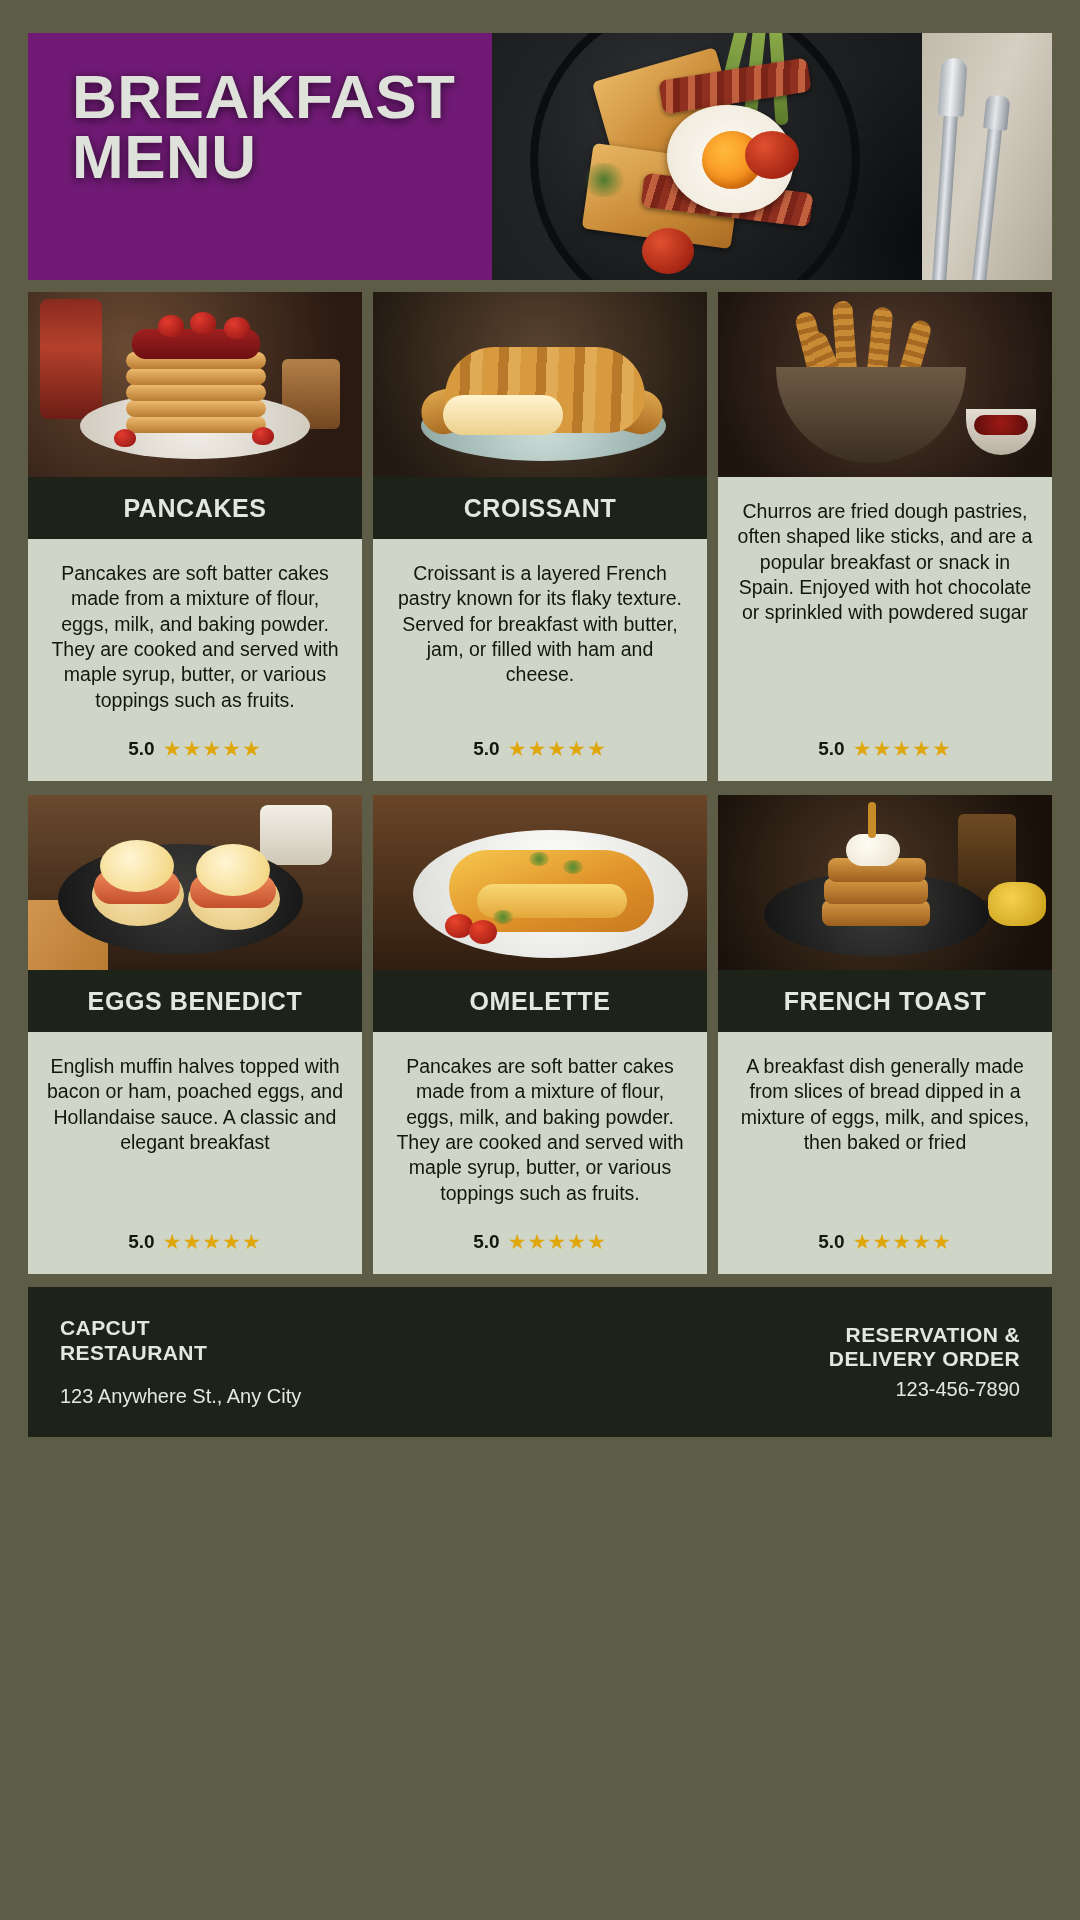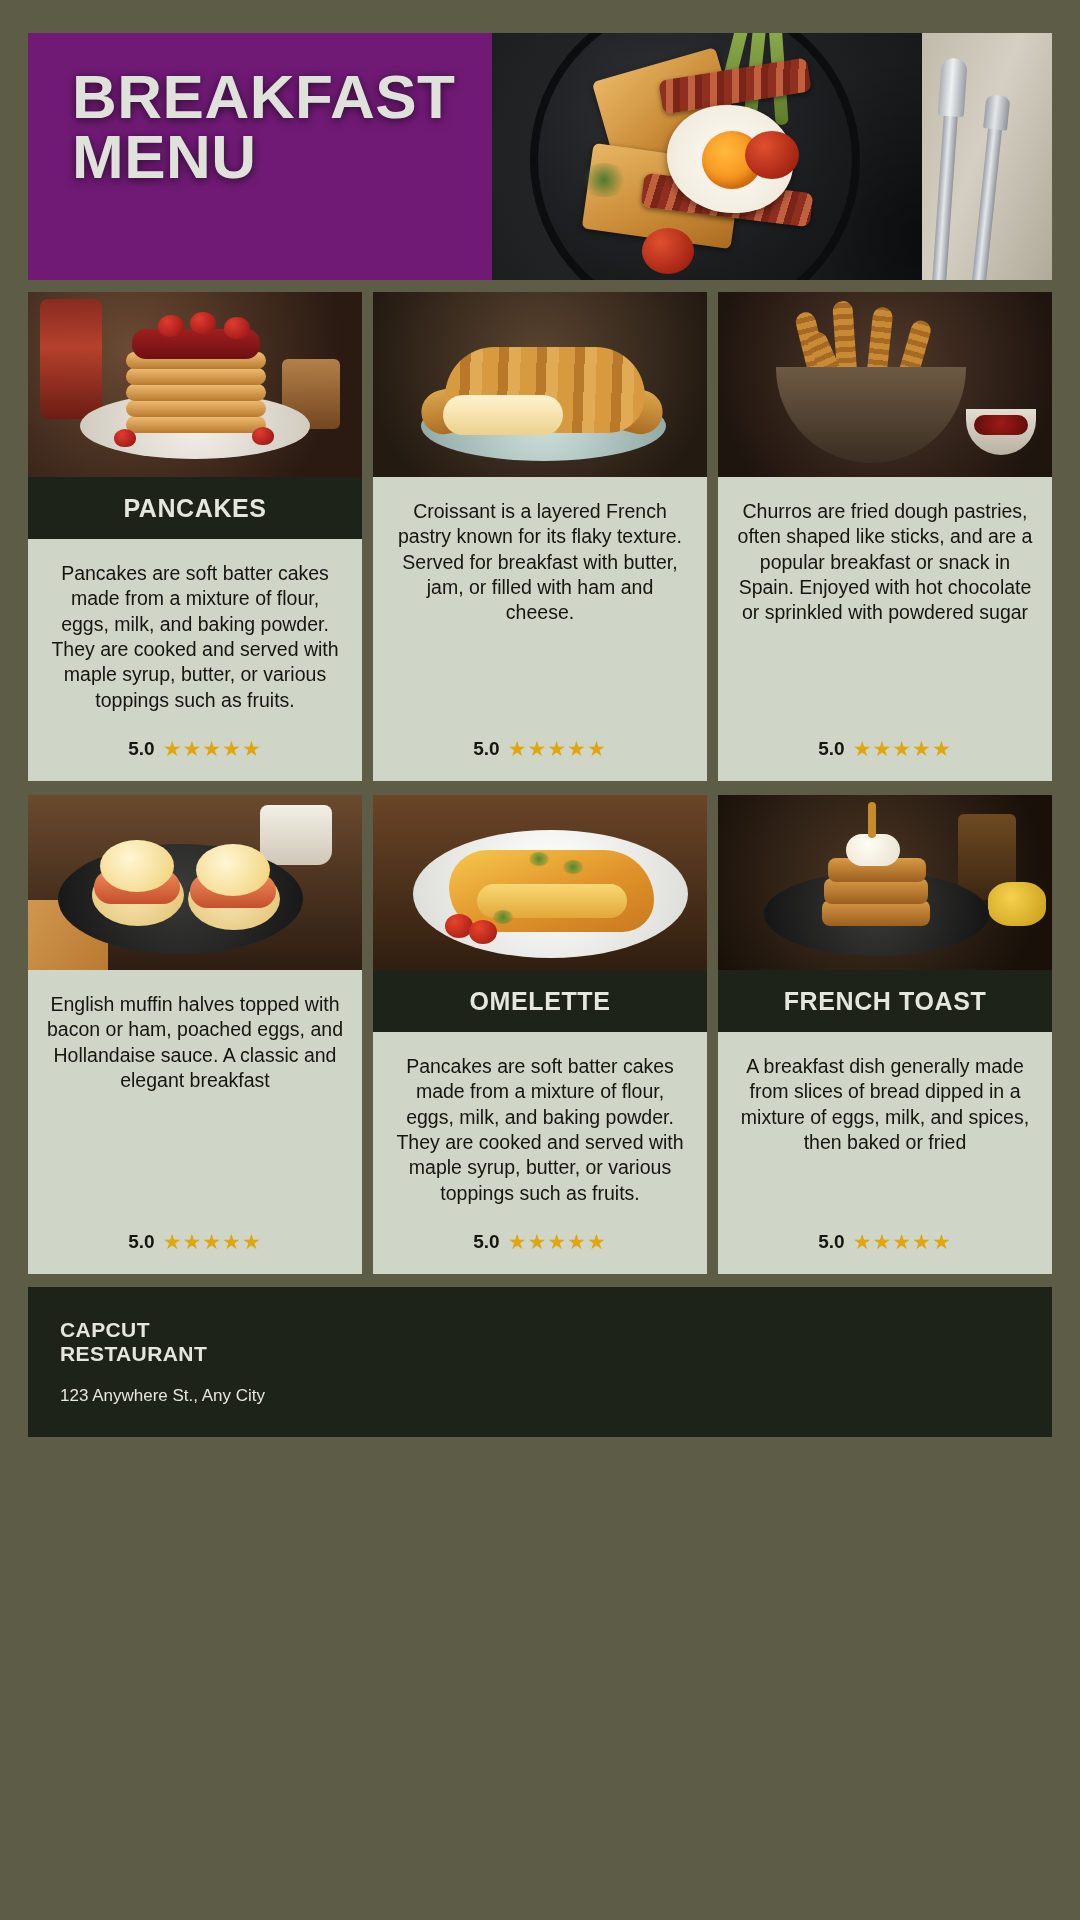--- a/index.html
+++ b/index.html
@@ -177,21 +177,21 @@
     height: 150px;
     display: flex;
     align-items: center;
     justify-content: space-between;
     padding: 0 32px;
     color: #e4e7de;
   }
   .f-left .f-name {
     font-size: 21px; font-weight: bold; line-height: 1.15; letter-spacing: .4px;
   }
-  .f-left .f-addr { font-size: 17px; margin-top: 20px; }
+  .f-left .f-addr { font-size: 20px; margin-top: 20px; }
   .f-right { text-align: right; }
   .f-right .f-head {
     font-size: 21px; font-weight: bold; line-height: 1.15; letter-spacing: .4px;
   }
   .f-right .f-phone { font-size: 20px; margin-top: 7px; }
 
   
   .scene { position: absolute; inset: 0; }
 
   
@@ -339,20 +339,21 @@
     <div class="card">
       <div class="card-photo">
         <div class="scene cr-bg">
           <div class="cr-plate"></div>
           <div class="cr-horn-l"></div>
           <div class="cr-horn-r"></div>
           <div class="cr-body"></div>
           <div class="cr-cream"></div>
         </div>
       </div>
+      <div class="card-title">CROISSANT</div>
       <div class="card-body">
         <div class="card-desc">Croissant is a layered French pastry known for its flaky texture. Served for breakfast with butter, jam, or filled with ham and cheese.</div>
         <div class="rating">
           <span class="rating-score">5.0</span>
           <span class="stars">★★★★★</span>
         </div>
       </div>
     </div>
 
     <div class="card">
@@ -386,20 +387,21 @@
           <div class="eb-cup"></div>
           <div class="eb-pan"></div>
           <div class="eb-m" style="left:64px;bottom:44px"></div>
           <div class="eb-m" style="left:160px;bottom:40px"></div>
           <div class="eb-salmon" style="left:66px;bottom:66px"></div>
           <div class="eb-salmon" style="left:162px;bottom:62px"></div>
           <div class="eb-poach" style="left:72px;bottom:78px"></div>
           <div class="eb-poach" style="left:168px;bottom:74px"></div>
         </div>
       </div>
+      <div class="card-title">EGGS BENEDICT</div>
       <div class="card-body">
         <div class="card-desc">English muffin halves topped with bacon or ham, poached eggs, and Hollandaise sauce. A classic and elegant breakfast</div>
         <div class="rating">
           <span class="rating-score">5.0</span>
           <span class="stars">★★★★★</span>
         </div>
       </div>
     </div>
 
     <div class="card">
@@ -450,15 +452,22 @@
   </div>
 
   <div class="footer">
     <div class="f-left">
       <div class="f-name">
         <div>CAPCUT</div>
         <div>RESTAURANT</div>
       </div>
       <div class="f-addr">123 Anywhere St., Any City</div>
     </div>
+    <div class="f-right">
+      <div class="f-head">
+        <div>RESERVATION &amp;</div>
+        <div>DELIVERY ORDER</div>
+      </div>
+      <div class="f-phone">123-456-7890</div>
+    </div>
   </div>
 
 </div>
 
 </body></html>

